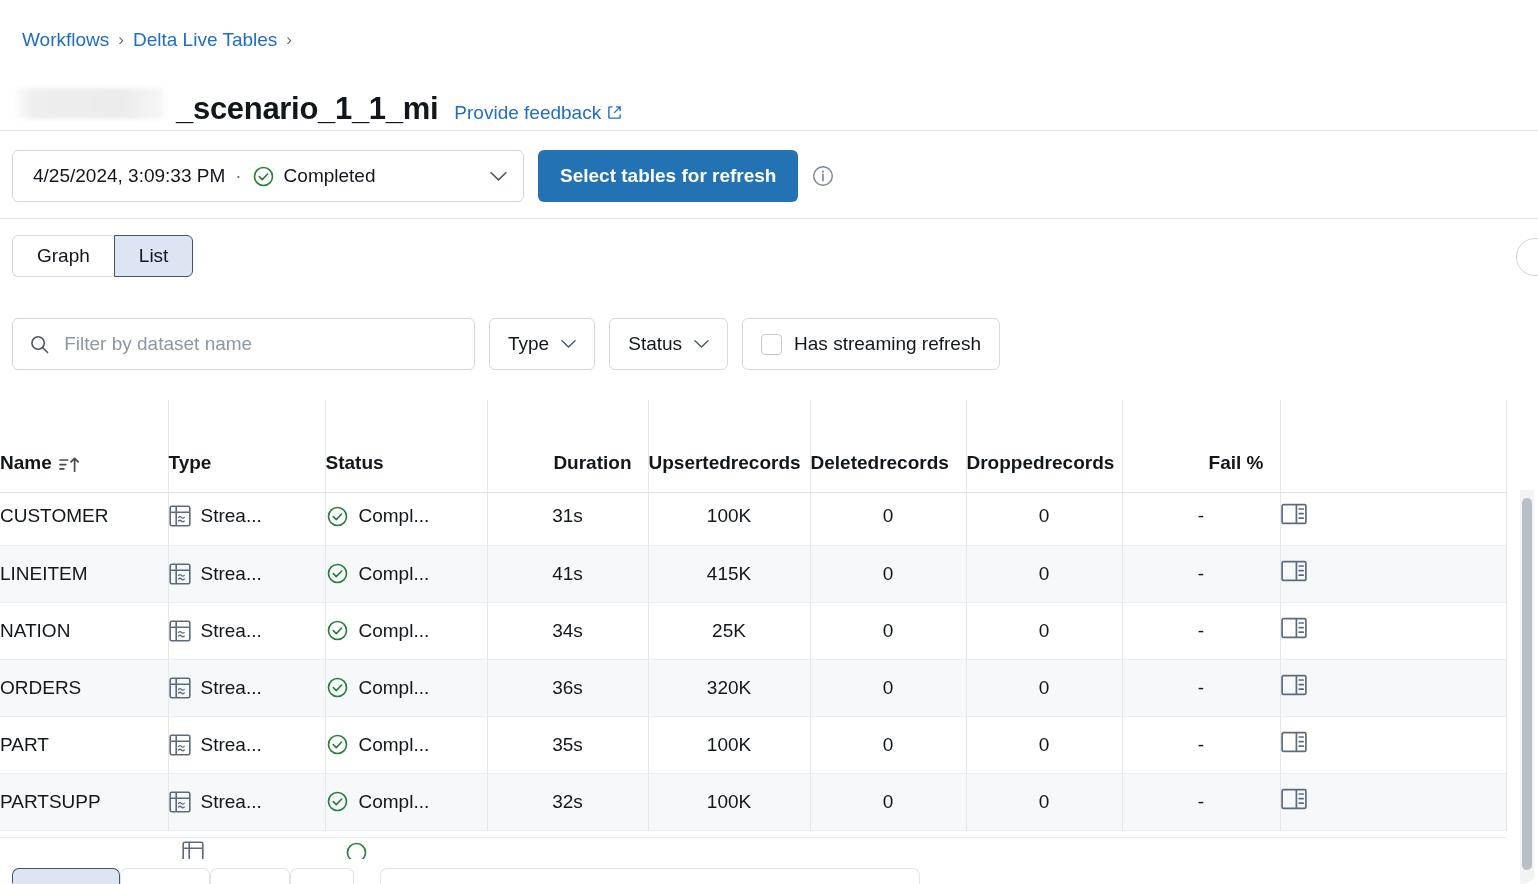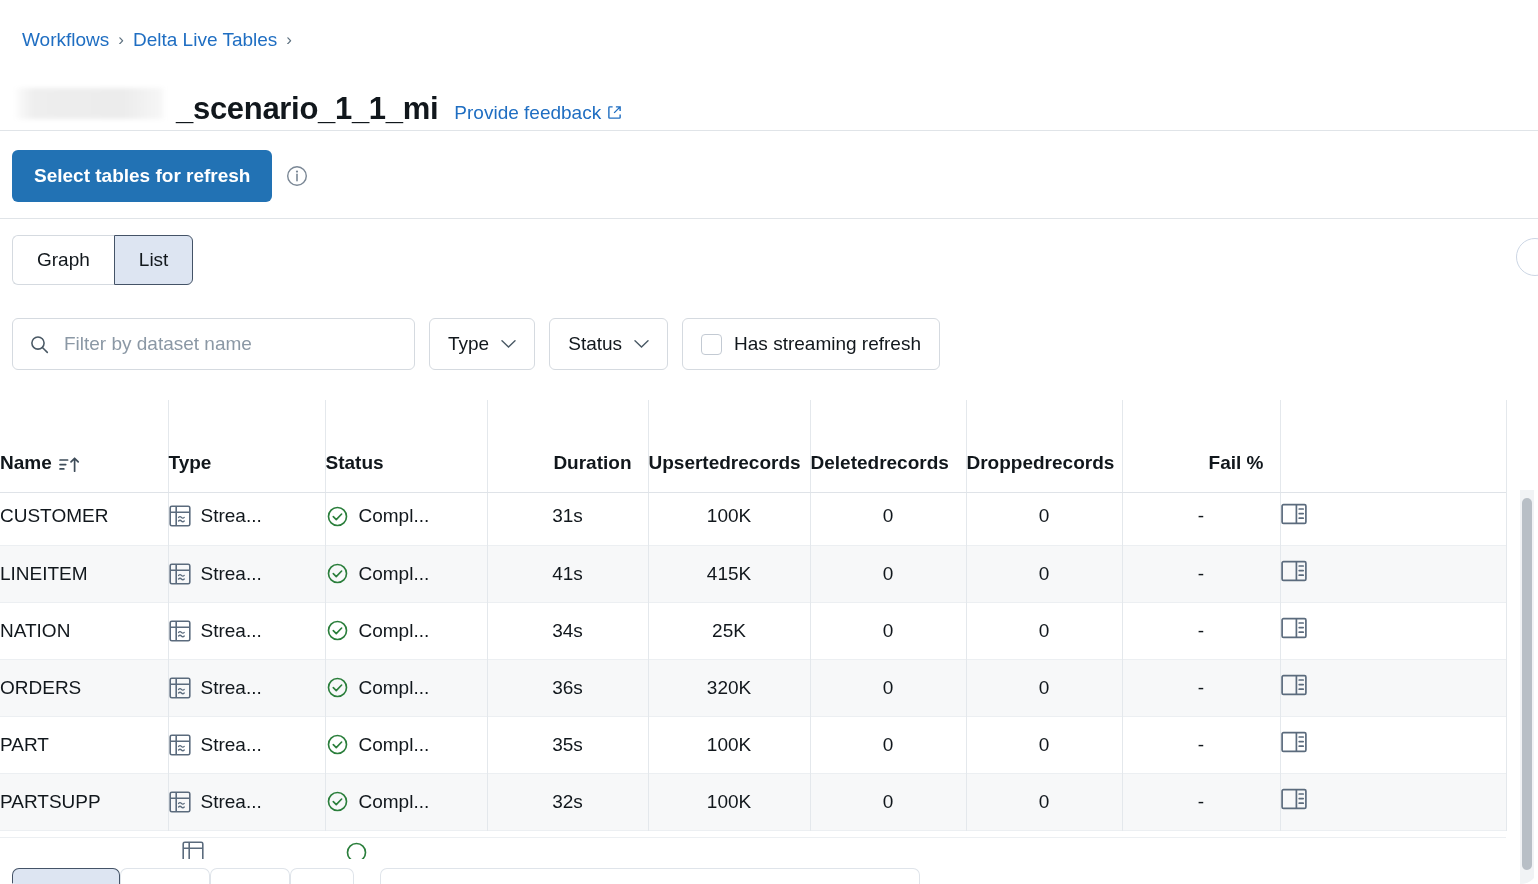--- a/index.html
+++ b/index.html
@@ -66,33 +66,33 @@
     font-family: inherit; font-size: 19px; font-weight: 600; cursor: pointer;
     white-space: nowrap;
   }
   .info-icon { width: 22px; height: 22px; display: inline-flex; cursor: pointer; }
 
   .hr-mid { position: absolute; left: 0; top: 218px; width: 1538px; height: 1px; background: #e0e4e8; }
 
   
   .seg { position: absolute; left: 12px; top: 235px; display: flex; }
   .seg-btn {
-    height: 50px; padding: 0 24px;
+    height: 42px; padding: 0 24px;
     display: flex; align-items: center; justify-content: center;
     font-size: 19px; font-family: inherit; color: #11171c; cursor: pointer;
     background: #fff; border: 1px solid #d5dae0;
   }
   .seg-btn:first-child { border-radius: 6px 0 0 6px; border-right: none; }
   .seg-btn:last-child { border-radius: 0 6px 6px 0; }
   .seg-btn.active { background: #dde5f2; border: 1px solid #445367; font-weight: 400; }
 
   
   .filters { position: absolute; left: 12px; top: 318px; display: flex; align-items: center; gap: 14px; }
   .search-box {
-    width: 403px; height: 52px;
+    width: 463px; height: 52px;
     border: 1px solid #d5dae0; border-radius: 6px; background: #fff;
     display: flex; align-items: center; gap: 12px; padding: 4px 16px;
   }
   .search-input {
     border: none; outline: none; background: transparent;
     font-family: inherit; font-size: 19px; color: #11171c; width: 100%;
   }
   .search-input::placeholder { color: #8b98a5; }
   .pill {
     height: 52px; padding: 0 18px;
@@ -183,20 +183,34 @@
       <svg class="ext-icon" viewBox="0 0 16 16">
         <path d="M6 2H2.8A.8.8 0 0 0 2 2.8v10.4a.8.8 0 0 0 .8.8h10.4a.8.8 0 0 0 .8-.8V10" fill="none" stroke="#1f6ec2" stroke-width="1.5"></path>
         <path d="M9.5 2H14v4.5M14 2L7.6 8.4" fill="none" stroke="#1f6ec2" stroke-width="1.5"></path>
       </svg>
     </a>
   </div>
 
   <div class="hr-top"></div>
 
   <div class="toolbar">
+    <div class="run-select">
+      <span class="run-ts">4/25/2024, 3:09:33 PM</span>
+      <span class="run-dot">·</span>
+      <svg width="23" height="23" viewBox="0 0 24 24">
+        <circle cx="12" cy="12" r="9.4" fill="none" stroke="#2a7e3b" stroke-width="1.7"></circle>
+        <path d="M7.6 12.2l3.1 3.1 5.6-5.9" fill="none" stroke="#2a7e3b" stroke-width="1.7" stroke-linecap="round" stroke-linejoin="round"></path>
+      </svg>
+      <span class="run-status">Completed</span>
+      <span class="chev">
+        <svg width="17" height="11" viewBox="0 0 18 11">
+            <path d="M1.2 1.5L9 9 16.8 1.5" fill="none" stroke="#4a5965" stroke-width="1.7" stroke-linecap="round"></path>
+          </svg>
+      </span>
+    </div>
     <button class="btn-primary">Select tables for refresh</button>
     <span class="info-icon">
       <svg width="22" height="22" viewBox="0 0 22 22">
         <circle cx="11" cy="11" r="9.3" fill="none" stroke="#7a8795" stroke-width="1.4"></circle>
         <circle cx="11" cy="6.6" r="1.1" fill="#7a8795"></circle>
         <path d="M11 9.4v6.3" stroke="#7a8795" stroke-width="1.6" stroke-linecap="round"></path>
       </svg>
     </span>
   </div>
 

